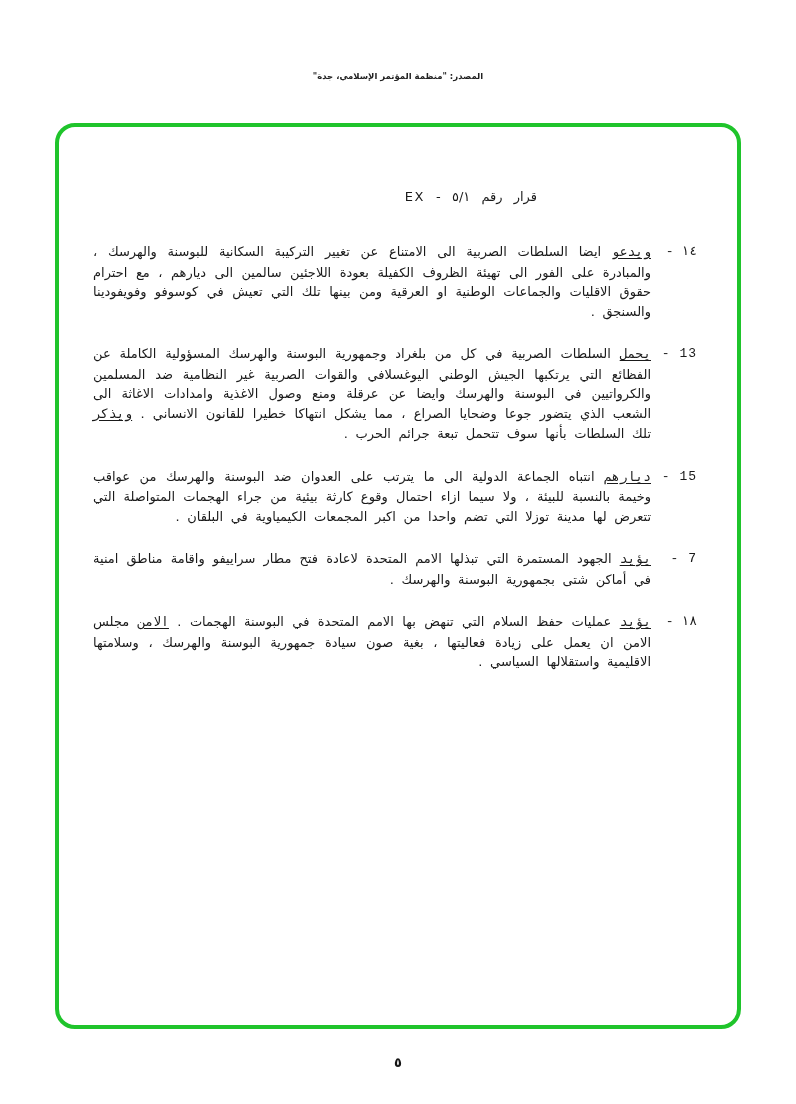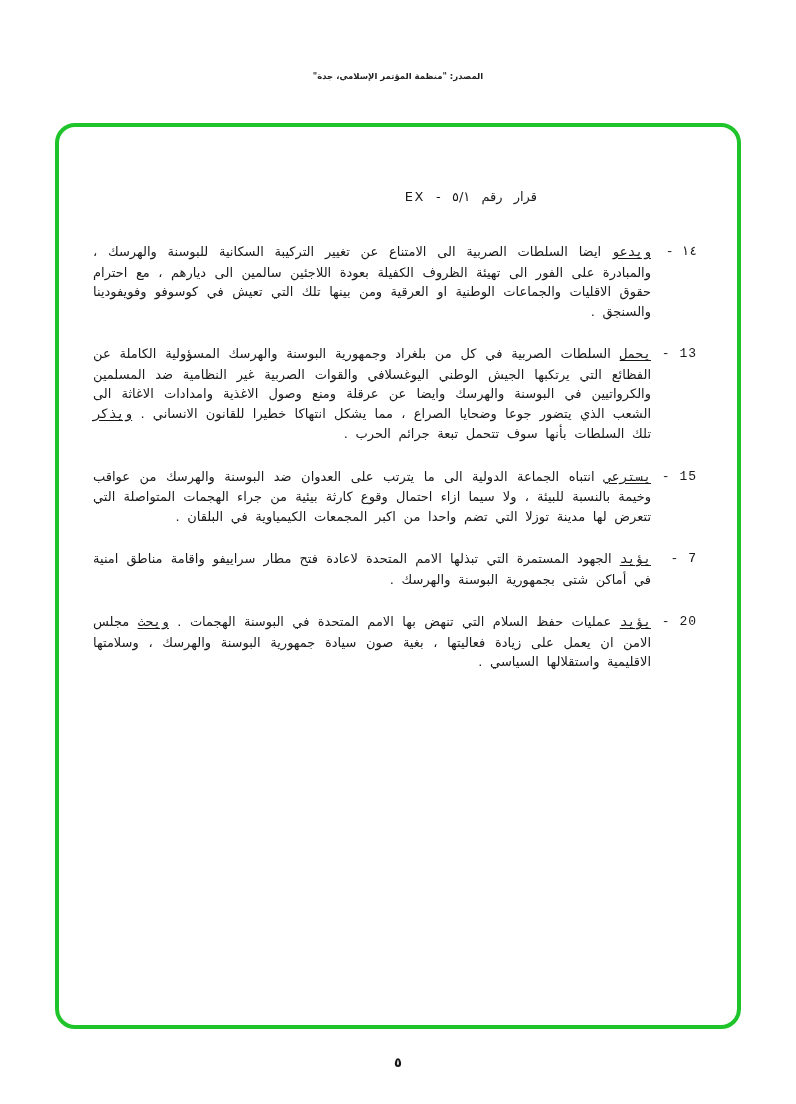--- a/index.html
+++ b/index.html
@@ -104,28 +104,28 @@
     <div class="clause-text"><span class="u">ويدعو</span><span> ايضا السلطات الصربية الى الامتناع عن تغيير التركيبة السكانية للبوسنة والهرسك ، والمبادرة على الفور الى تهيئة الظروف الكفيلة بعودة اللاجئين سالمين الى ديارهم ، مع احترام حقوق الاقليات والجماعات الوطنية او العرقية ومن بينها تلك التي تعيش في كوسوفو وفويفودينا والسنجق .</span></div>
   </div>
 
   <div class="clause">
     <div class="clause-number">13 -</div>
     <div class="clause-text"><span class="u">يحمل</span><span> السلطات الصربية في كل من بلغراد وجمهورية البوسنة والهرسك المسؤولية الكاملة عن الفظائع التي يرتكبها الجيش الوطني اليوغسلافي والقوات الصربية غير النظامية ضد المسلمين والكرواتيين في البوسنة والهرسك وايضا عن عرقلة ومنع وصول الاغذية وامدادات الاغاثة الى الشعب الذي يتضور جوعا وضحايا الصراع ، مما يشكل انتهاكا خطيرا للقانون الانساني . </span><span class="u">ويذكر</span><span> تلك السلطات بأنها سوف تتحمل تبعة جرائم الحرب .</span></div>
   </div>
 
   <div class="clause">
     <div class="clause-number">15 -</div>
-    <div class="clause-text"><span class="u">يسترعي</span><span> انتباه الجماعة الدولية الى ما يترتب على العدوان ضد البوسنة والهرسك من عواقب وخيمة بالنسبة للبيئة ، ولا سيما ازاء احتمال وقوع كارثة بيئية من جراء الهجمات المتواصلة التي تتعرض لها مدينة توزلا التي تضم واحدا من اكبر المجمعات الكيمياوية في البلقان .</span></div>
+    <div class="clause-text"><span class="u">ديارهم</span><span> انتباه الجماعة الدولية الى ما يترتب على العدوان ضد البوسنة والهرسك من عواقب وخيمة بالنسبة للبيئة ، ولا سيما ازاء احتمال وقوع كارثة بيئية من جراء الهجمات المتواصلة التي تتعرض لها مدينة توزلا التي تضم واحدا من اكبر المجمعات الكيمياوية في البلقان .</span></div>
   </div>
 
   <div class="clause">
     <div class="clause-number">7 -</div>
     <div class="clause-text"><span class="u">يؤيد</span><span> الجهود المستمرة التي تبذلها الامم المتحدة لاعادة فتح مطار سراييفو واقامة مناطق امنية في أماكن شتى بجمهورية البوسنة والهرسك .</span></div>
   </div>
 
   <div class="clause">
-    <div class="clause-number">20 -</div>
-    <div class="clause-text"><span class="u">يؤيد</span><span> عمليات حفظ السلام التي تنهض بها الامم المتحدة في البوسنة الهجمات . </span><span class="u">ويحث</span><span> مجلس الامن ان يعمل على زيادة فعاليتها ، بغية صون سيادة جمهورية البوسنة والهرسك ، وسلامتها الاقليمية واستقلالها السياسي .</span></div>
+    <div class="clause-number">١٨ -</div>
+    <div class="clause-text"><span class="u">يؤيد</span><span> عمليات حفظ السلام التي تنهض بها الامم المتحدة في البوسنة الهجمات . </span><span class="u">الامن</span><span> مجلس الامن ان يعمل على زيادة فعاليتها ، بغية صون سيادة جمهورية البوسنة والهرسك ، وسلامتها الاقليمية واستقلالها السياسي .</span></div>
   </div>
 </div>
 </div>
 
 <div class="page-num">٥</div>
 
 </body></html>

